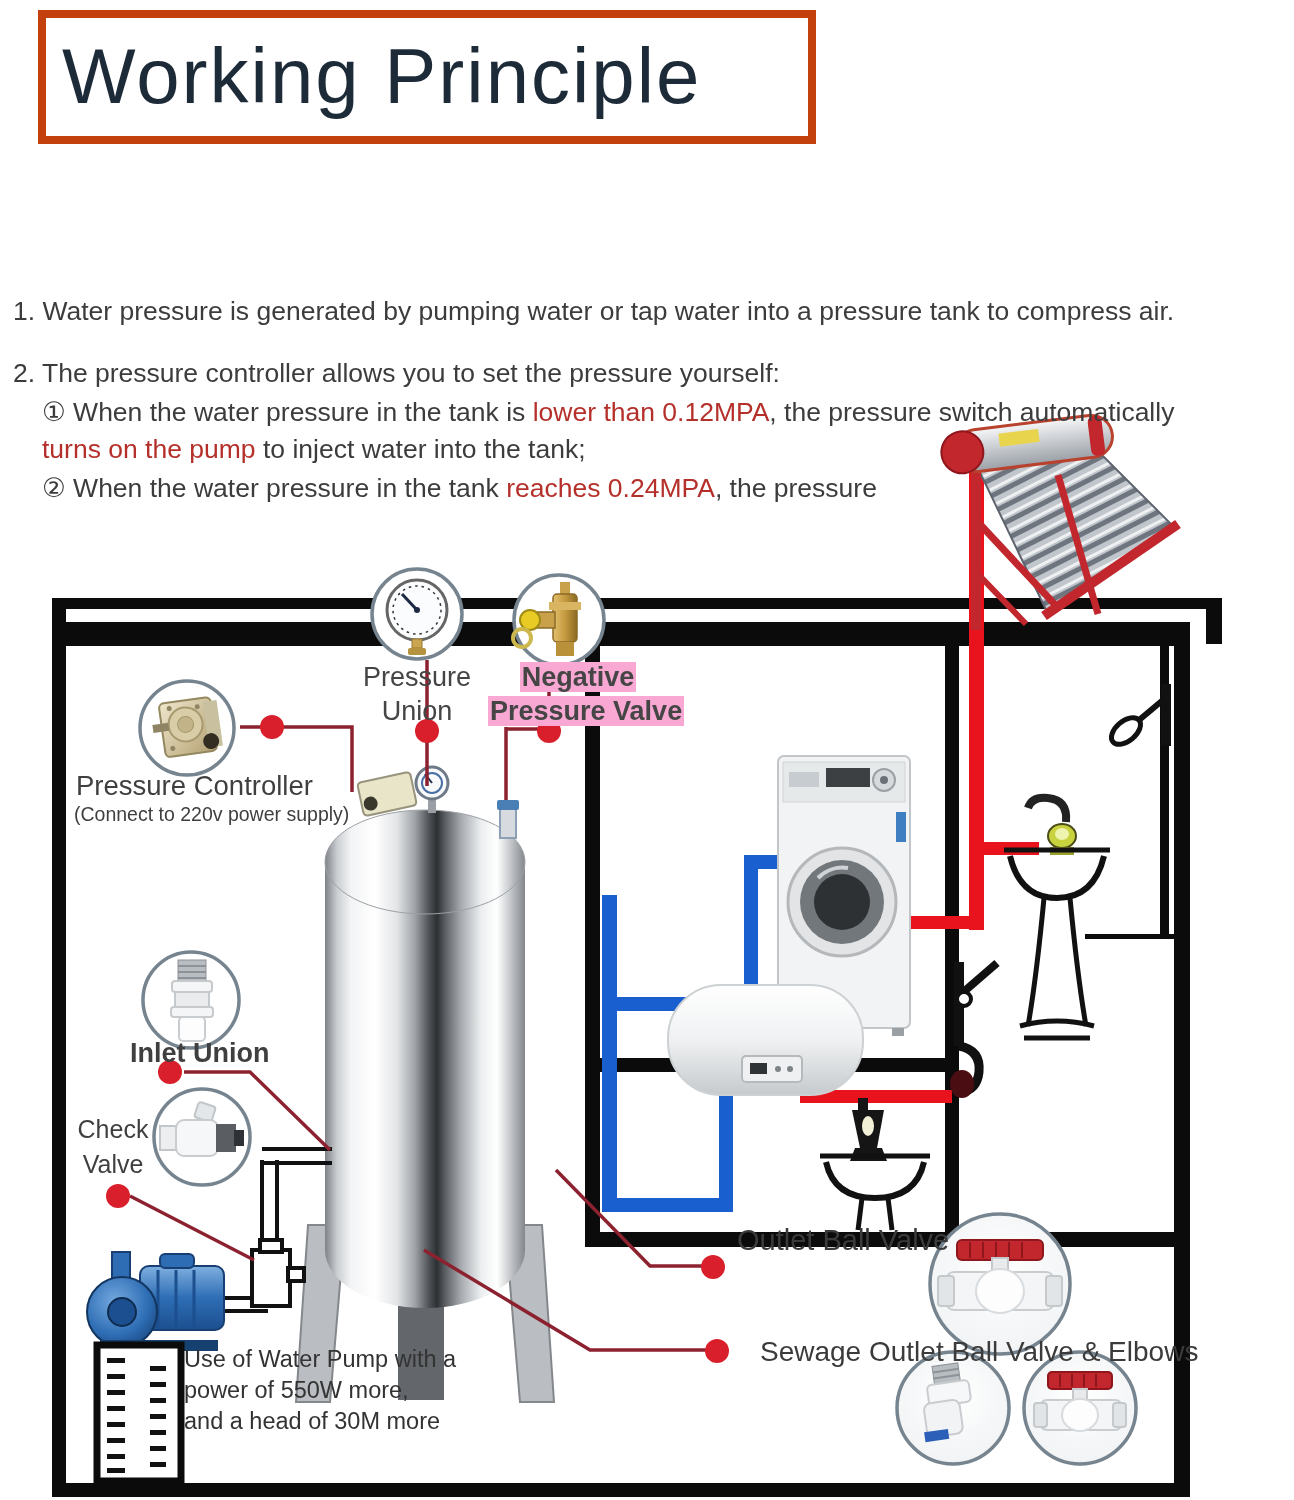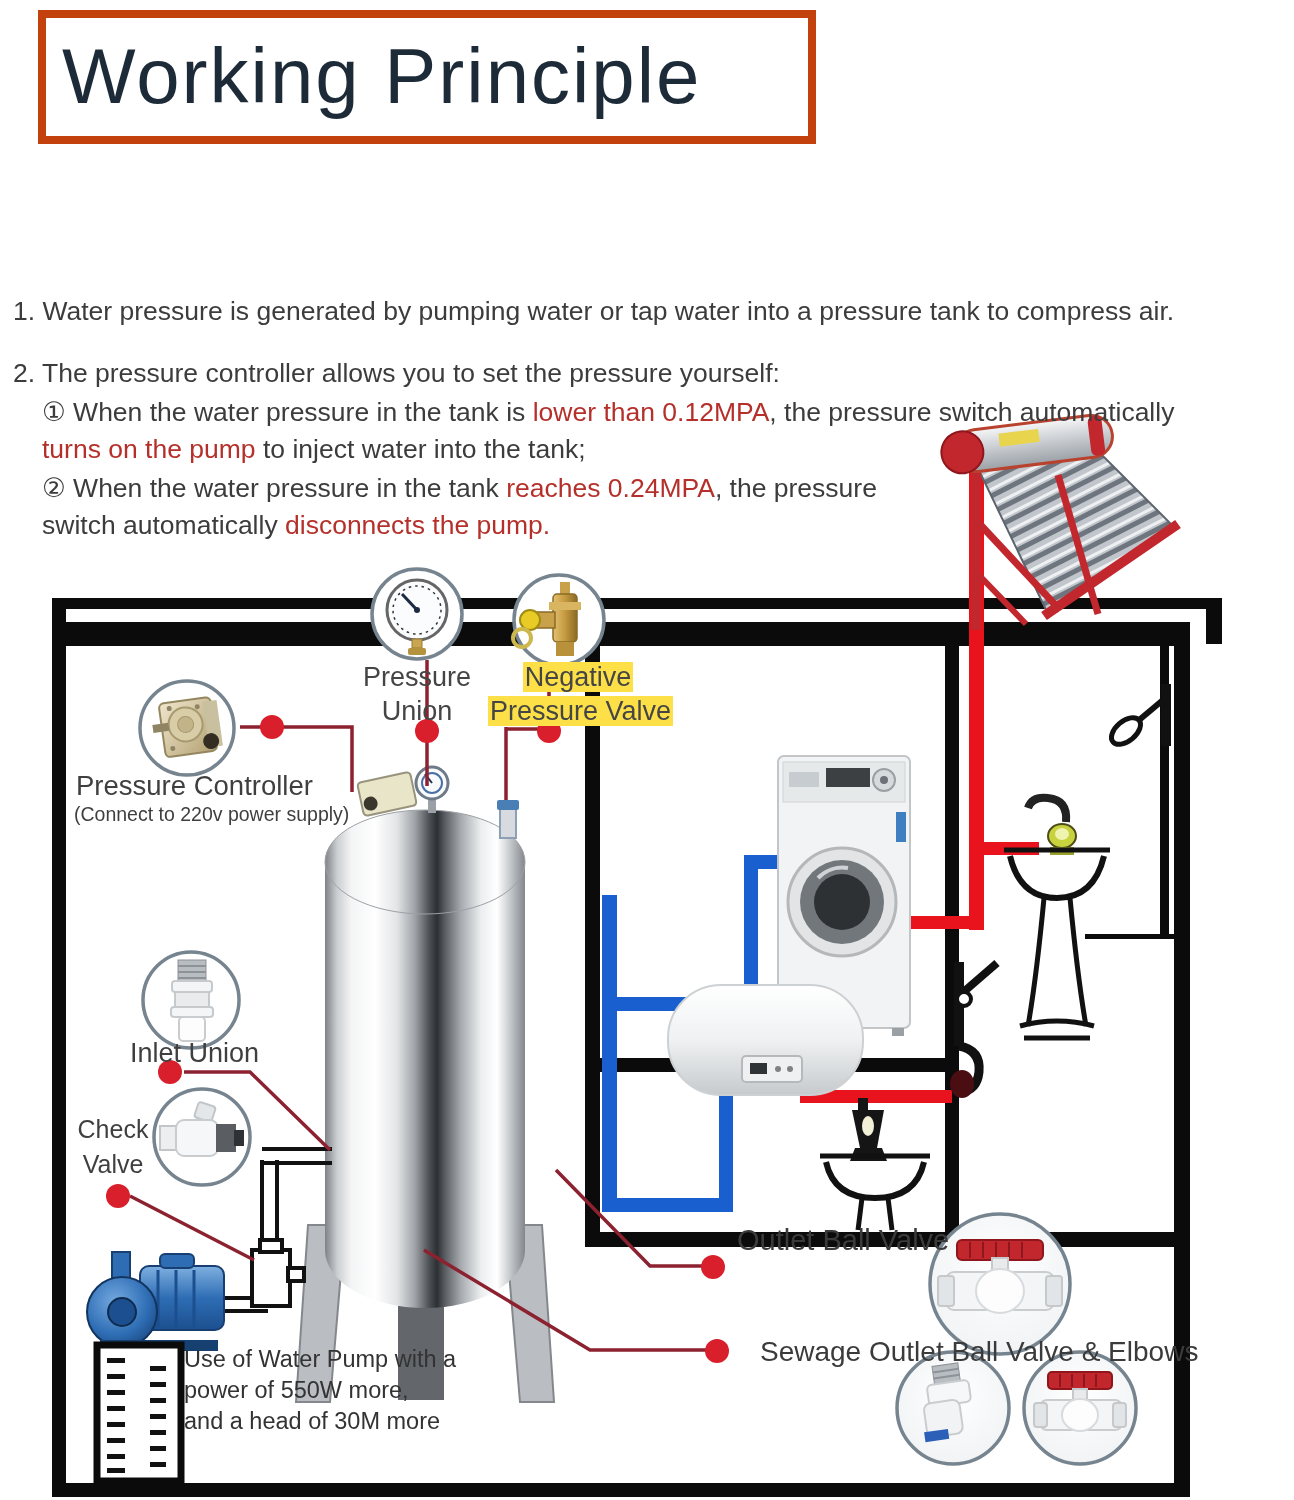--- a/index.html
+++ b/index.html
@@ -6,21 +6,21 @@
   .canvas{position:relative;width:1294px;height:1500px;background:#ffffff;overflow:hidden;
           font-family:"Liberation Sans","DejaVu Sans",sans-serif;}
   svg.diagram{position:absolute;left:0;top:0;}
   .abs{position:absolute;white-space:nowrap;}
   .title-box{left:38px;top:10px;width:762px;height:118px;border:8px solid #c2410c;}
   .title-text{display:block;padding-left:16px;line-height:116px;font-size:78px;font-weight:200;
               letter-spacing:2px;color:#1d2b39;}
   .intro{font-size:26.5px;color:#3c3c3c;margin-left:8px;}
   .red{color:#b5302a;}
   .lbl{color:#454545;}
-  .halo span{background:#fde047;padding:0 2px;}
+  .halo span{background:#f9a8d4;padding:0 2px;font-weight:bold;}
   .center{text-align:center;}
   .blk{display:block;}
 </style>
 </head>
 <body>
 
 <div class="canvas">
 
 <svg class="diagram" width="1294" height="1500" viewBox="0 0 1294 1500">
   <defs>
@@ -399,39 +399,36 @@
 </div>
 <div class="abs intro" style="left:34px;top:396px;">
   <span>① When the water pressure in the tank is </span><span class="red">lower than 0.12MPA</span><span>, the pressure switch automatically</span>
 </div>
 <div class="abs intro" style="left:34px;top:434px;">
   <span class="red">turns on the pump</span><span> to inject water into the tank;</span>
 </div>
 <div class="abs intro" style="left:34px;top:472px;">
   <span>② When the water pressure in the tank </span><span class="red">reaches 0.24MPA</span><span>, the pressure</span>
 </div>
-<div class="abs intro" style="left:34px;top:510px;">
-  <span>switch automatically </span><span class="red">disconnects the pump.</span>
-</div>
 
 <div class="abs lbl center" style="left:350px;top:660px;width:134px;font-size:27px;line-height:34px;">
   <span class="blk">Pressure</span>
   <span class="blk">Union</span>
 </div>
 <div class="abs lbl center halo" style="left:488px;top:660px;width:180px;font-size:27px;line-height:34px;">
   <span>Negative</span><br>
   <span>Pressure Valve</span>
 </div>
 <div class="abs lbl" style="left:76px;top:770px;font-size:27.5px;color:#3f3f3f;">
   <span>Pressure Controller</span>
 </div>
 <div class="abs lbl" style="left:74px;top:803px;font-size:19.5px;color:#3f3f3f;">
   <span>(Connect to 220v power supply)</span>
 </div>
-<div class="abs lbl" style="left:130px;top:1038px;font-size:27px;color:#3f3f3f;">
+<div class="abs lbl" style="left:130px;top:1038px;font-size:27px;color:#3f3f3f;font-weight:bold;">
   <span>Inlet Union</span>
 </div>
 <div class="abs lbl center" style="left:68px;top:1112px;width:90px;font-size:25px;line-height:35px;color:#3f3f3f;">
   <span class="blk">Check</span>
   <span class="blk">Valve</span>
 </div>
 <div class="abs lbl" style="left:737px;top:1224px;font-size:29px;color:#3b3b3b;">
   <span>Outlet Ball Valve</span>
 </div>
 <div class="abs lbl" style="left:760px;top:1336px;font-size:28px;color:#3b3b3b;">

